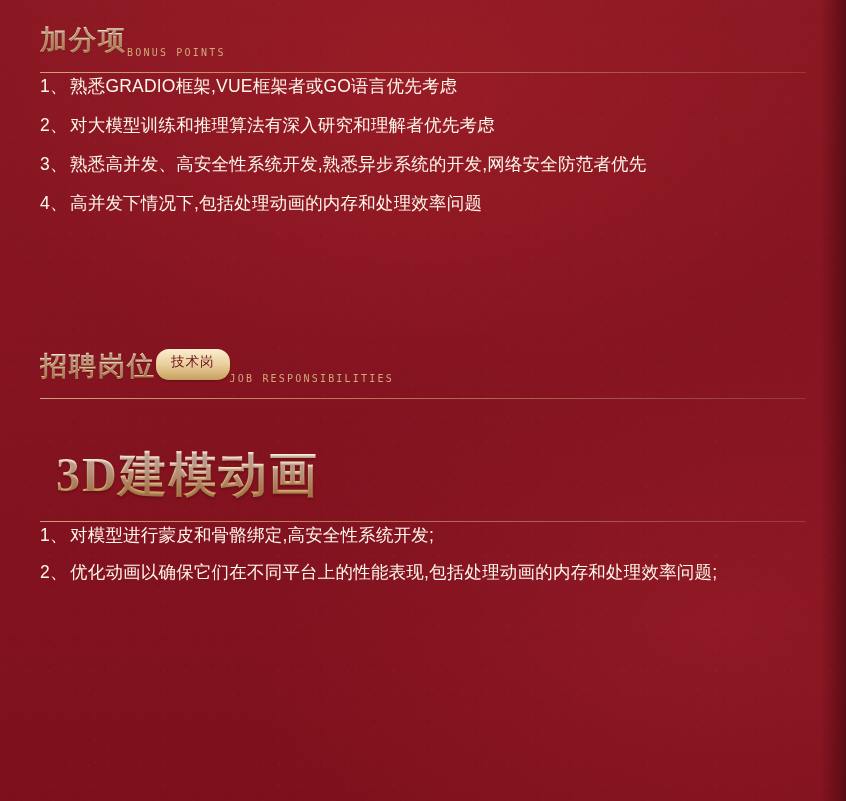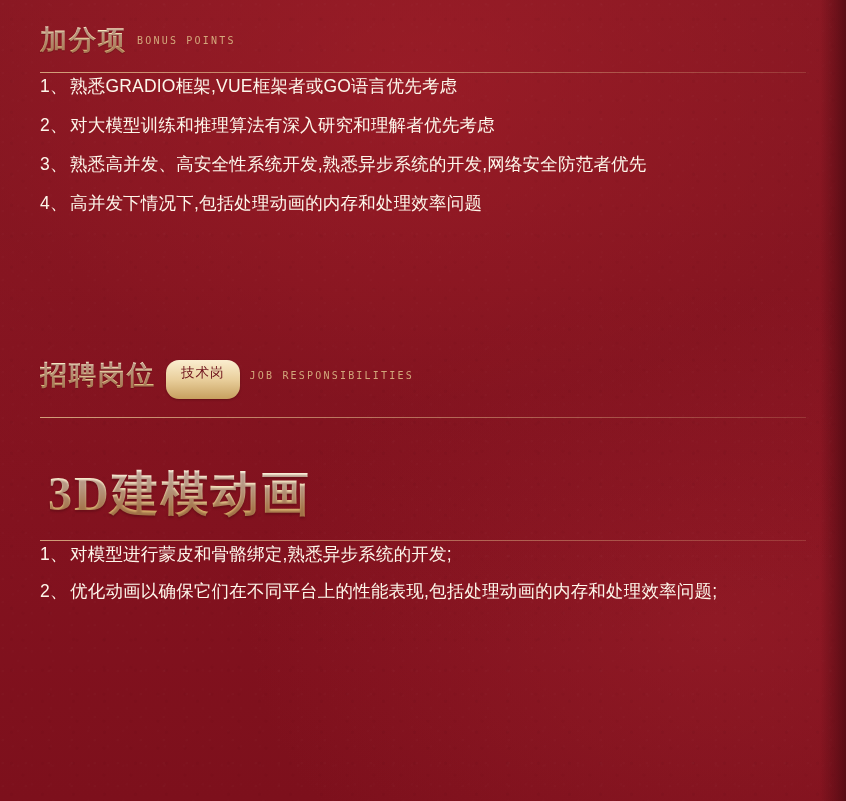--- a/index.html
+++ b/index.html
@@ -48,22 +48,22 @@
   }
   .content {
     position: relative;
     padding: 0 40px;
     z-index: 2;
   }
 
   
   .sec-head {
     display: flex;
-    align-items: center;
-    gap: 10px;
+    align-items: flex-end;
+    gap: 0;
     padding-top: 22px;
   }
   .sec-head-cn {
     font-family: "Liberation Serif", serif;
     font-weight: bold;
     font-size: 27px;
     letter-spacing: 2px;
     color: #f3ddb0;
     background: linear-gradient(180deg, #fdf3dc 0%, #eed9a8 45%, #cfa865 100%);
     -webkit-background-clip: text;
@@ -110,36 +110,35 @@
     flex: 1 1 auto;
   }
   .bonus-list { margin-top: 24px; }
   .bonus-list .list-item { margin-bottom: 12px; }
 
   .spacer-lg { height: 96px; }
 
   
   .tag {
     display: inline-block;
-    padding: 4px 15px 17px 15px;
+    padding: 4px 15px 9px 15px;
     border-radius: 13px;
     font-size: 13.5px;
     letter-spacing: 1px;
     color: #6d1019;
     font-family: "Liberation Sans", sans-serif;
     background: linear-gradient(180deg, #fbeed0 0%, #e9cf9c 50%, #c7a05f 100%);
     box-shadow: 0 1px 2px rgba(50,5,10,0.35);
     position: relative;
     top: -4px;
-    margin-top: 16px;
   }
 
   
   .big-title {
-    margin: 44px 0 0 8px;
+    margin: 44px 0 0 16px;
     font-family: "Liberation Serif", serif;
     font-weight: bold;
     font-size: 48px;
     letter-spacing: 2px;
     background: linear-gradient(180deg, #fffaf0 0%, #f4e3bd 40%, #d9b271 72%, #c39a52 100%);
     -webkit-background-clip: text;
     background-clip: text;
     -webkit-text-fill-color: transparent;
     text-shadow: 0 2px 2px rgba(70,8,14,0.35);
   }
@@ -198,21 +197,21 @@
     </div>
     <div class="rule"></div>
 
     <div class="big-title">3D建模动画</div>
 
     <div class="rule"></div>
 
     <ol class="list jd-list">
       <li class="list-item">
         <span class="li-num">1、</span>
-        <span class="li-text">对模型进行蒙皮和骨骼绑定,熟悉异步系统的开发;</span>
+        <span class="li-text">对模型进行蒙皮和骨骼绑定,高安全性系统开发;</span>
       </li>
       <li class="list-item">
         <span class="li-num">2、</span>
         <span class="li-text">优化动画以确保它们在不同平台上的性能表现,包括处理动画的内存和处理效率问题;</span>
       </li>
     </ol>
 
   </div>
   <div class="clip-bottom"></div>
 </div>

